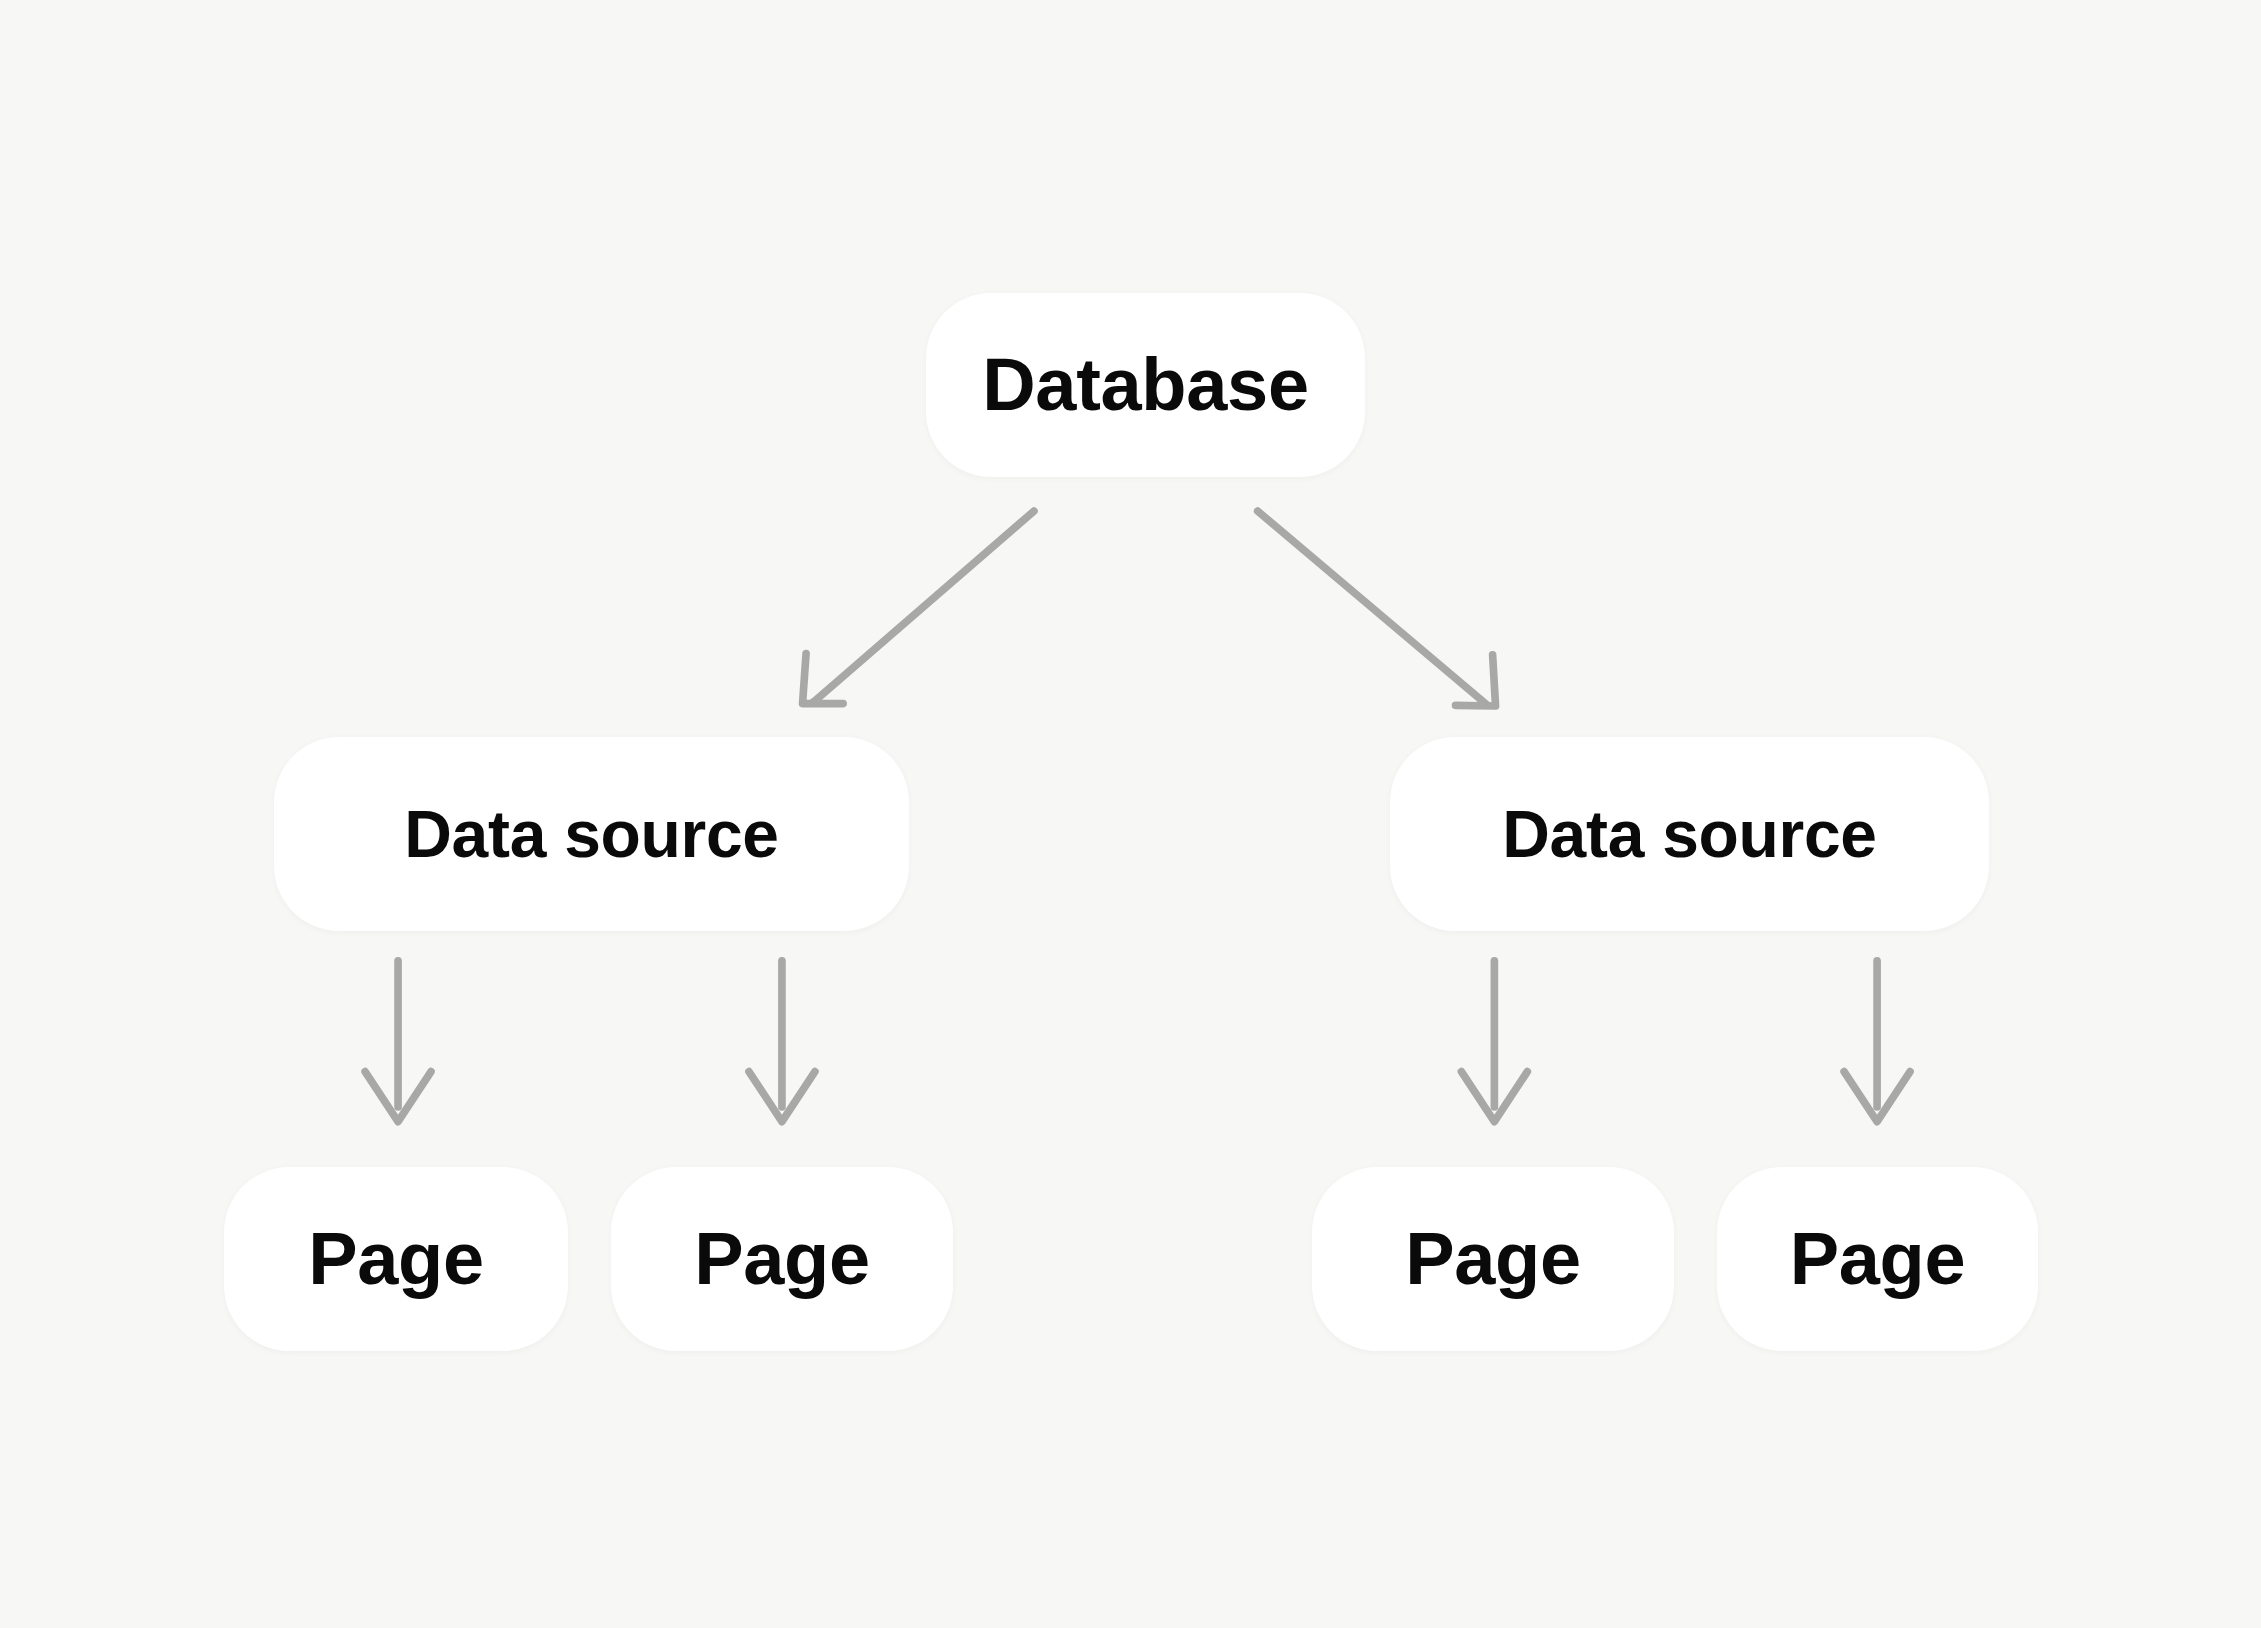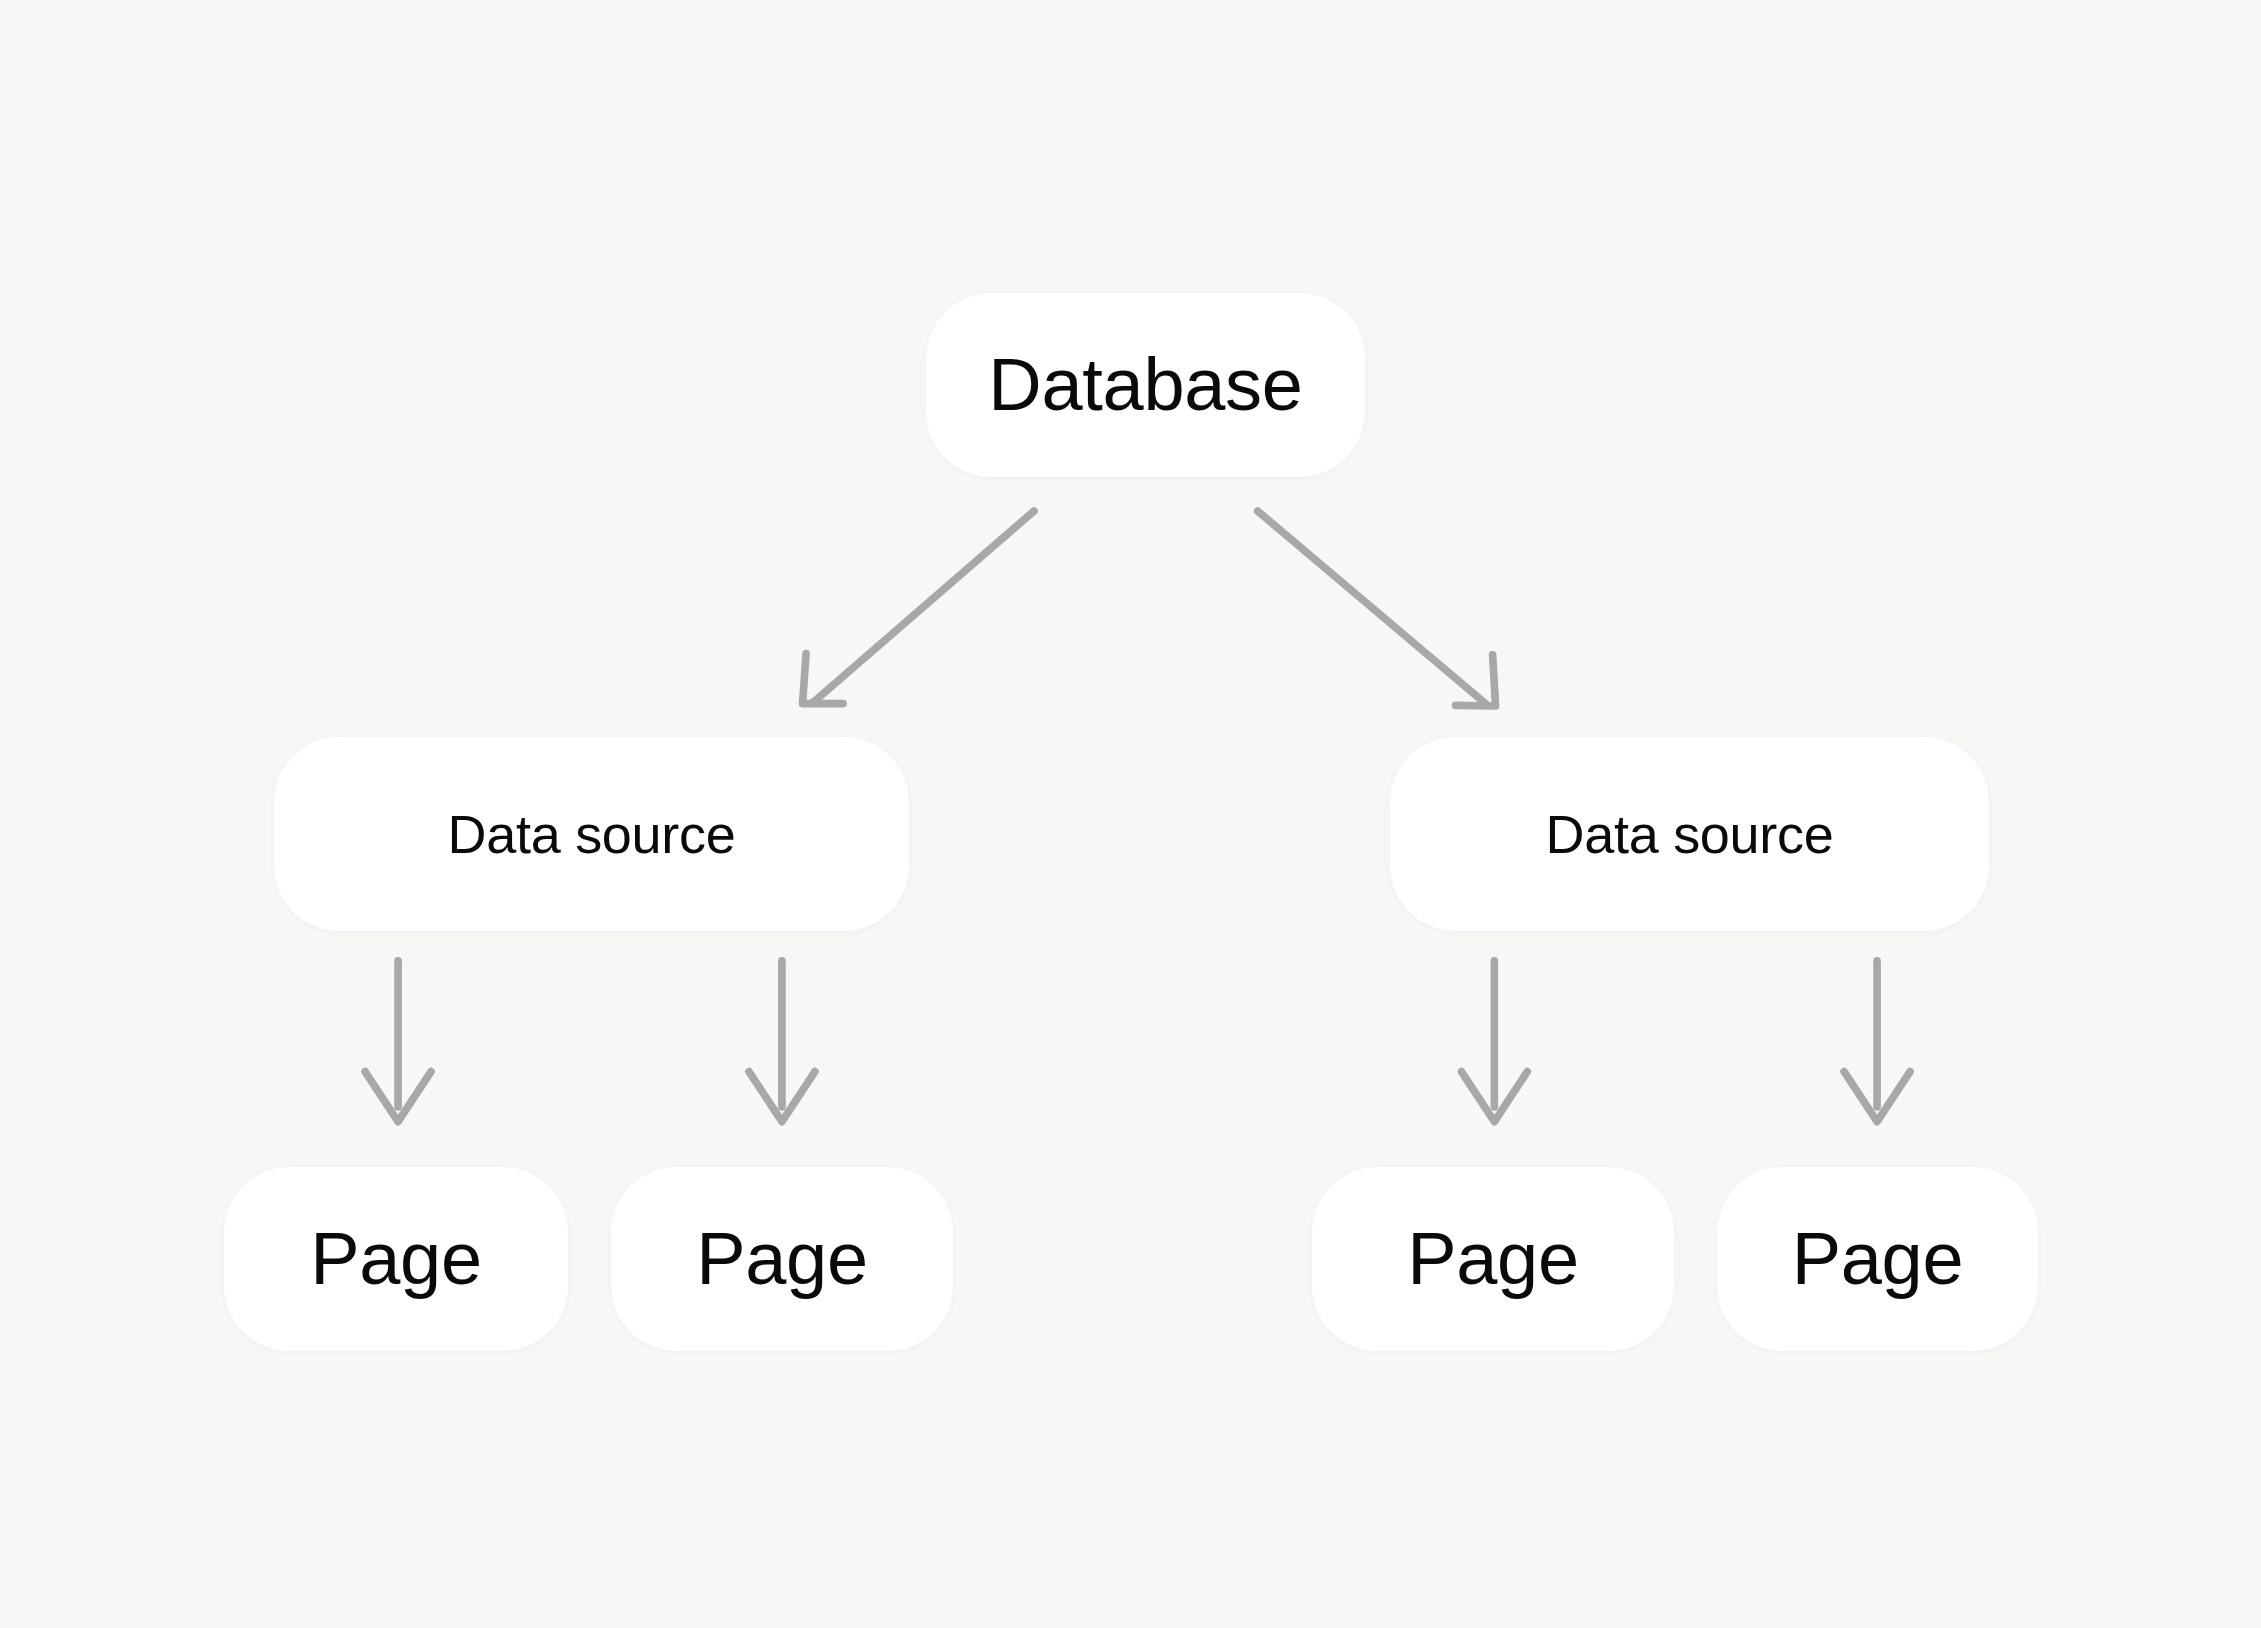--- a/index.html
+++ b/index.html
@@ -32,32 +32,32 @@
     display: flex;
     align-items: center;
     justify-content: center;
     background: #ffffff;
     border-radius: 65px;
     box-shadow: 0 1.2px 5.9px rgba(0,0,0,0.035);
     box-sizing: border-box;
   }
   .node-label {
     color: #0a0a0a;
-    font-weight: 400;
+    font-weight: 700;
     letter-spacing: -0.3px;
     white-space: nowrap;
     line-height: 1;
   }
   
   .n-db      { left: 926px; top: 293px;  width: 439px;  height: 184px; }
   .n-db .node-label { font-size: 74px; }
 
   .n-ds-left  { left: 274px;  top: 737px; width: 635px; height: 194px; }
   .n-ds-right { left: 1390px; top: 737px; width: 599px; height: 194px; }
-  .n-ds-left .node-label, .n-ds-right .node-label { font-size: 54px; }
+  .n-ds-left .node-label, .n-ds-right .node-label { font-size: 66px; }
 
   .n-pg-1 { left: 224px;  top: 1167px; width: 344px; height: 184px; }
   .n-pg-2 { left: 611px; top: 1167px; width: 342px; height: 184px; }
   .n-pg-3 { left: 1312px; top: 1167px; width: 362px; height: 184px; }
   .n-pg-4 { left: 1717px; top: 1167px; width: 321px; height: 184px; }
   .n-pg-1 .node-label, .n-pg-2 .node-label,
   .n-pg-3 .node-label, .n-pg-4 .node-label { font-size: 74px; }
 </style>
 </head>
 <body>

